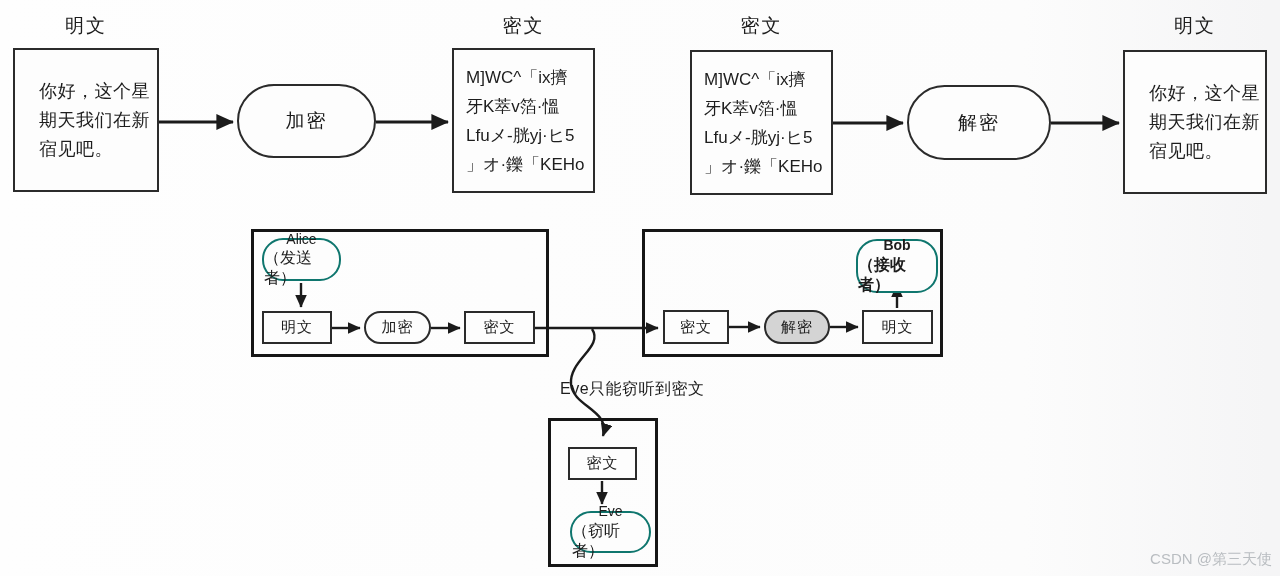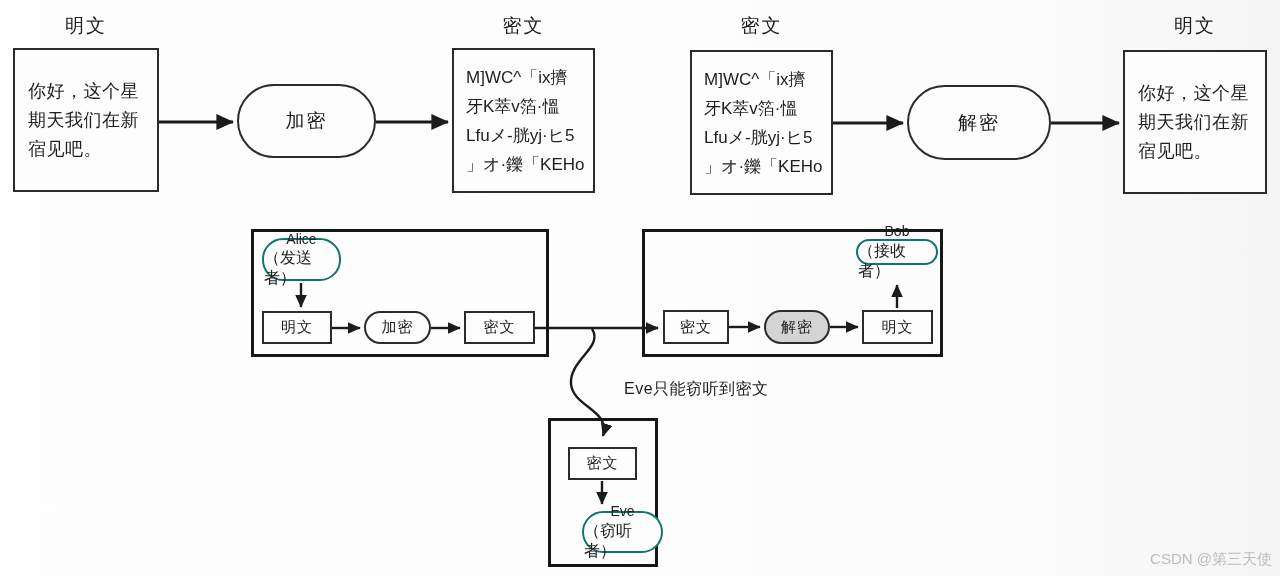--- a/index.html
+++ b/index.html
@@ -12,21 +12,21 @@
   .abs { position:absolute; box-sizing:border-box; }
   svg.overlay { position:absolute; left:0; top:0; z-index:0; }
 
   
   .bigbox {
     border:2px solid #2b2b2b; background:#fdfdfd;
     display:flex; align-items:center; z-index:1;
   }
   .bigbox .txt {
     white-space:pre-line; font-size:18px; line-height:29px;
-    padding-left:13px; letter-spacing:0.5px;
+    padding-left:24px; letter-spacing:0.5px;
   }
   .boxtitle {
     text-align:center; font-size:19px; font-weight:500;
     letter-spacing:2px; z-index:1;
   }
   .stadium {
     border:2px solid #2b2b2b; background:#fdfdfd;
     display:flex; align-items:center; justify-content:center;
     font-size:19px; letter-spacing:2px; z-index:1;
   }
@@ -127,35 +127,35 @@
 </div>
 
 <div class="abs smallbox" style="left:262px; top:311px; width:70px; height:33px;">明文</div>
 
 <div class="abs smallstadium" style="left:364px; top:311px; width:67px; height:33px;">加密</div>
 
 <div class="abs smallbox" style="left:464px; top:311px; width:71px; height:33px;">密文</div>
 
 <div class="abs container" style="left:642px; top:229px; width:301px; height:128px;"></div>
 
-<div class="abs actor" style="left:856px; top:239px; width:82px; height:26px;">
+<div class="abs actor" style="left:856px; top:239px; width:82px; height:54px;font-weight:bold;">
   <div class="aname">Bob</div>
   <div class="arole">（接收者）</div>
 </div>
 
 <div class="abs smallbox" style="left:663px; top:310px; width:66px; height:34px;">密文</div>
 
 <div class="abs smallstadium" style="left:764px; top:310px; width:66px; height:34px; background:#d4d4d4;">解密</div>
 
 <div class="abs smallbox" style="left:862px; top:310px; width:71px; height:34px;">明文</div>
 
-<div class="abs note" style="left:624px; top:379px; width:160px;">Eve只能窃听到密文</div>
+<div class="abs note" style="left:560px; top:379px; width:160px;">Eve只能窃听到密文</div>
 
 <div class="abs container" style="left:548px; top:418px; width:110px; height:149px;"></div>
 
 <div class="abs smallbox" style="left:568px; top:447px; width:69px; height:33px;">密文</div>
 
-<div class="abs actor" style="left:582px; top:511px; width:81px; height:42px;">
+<div class="abs actor" style="left:570px; top:511px; width:81px; height:42px;">
   <div class="aname">Eve</div>
   <div class="arole">（窃听者）</div>
 </div>
 
 <div class="abs watermark" style="right:8px; bottom:7px; color:#b9bdc1;">CSDN @第三天使</div>
 
 </body></html>

